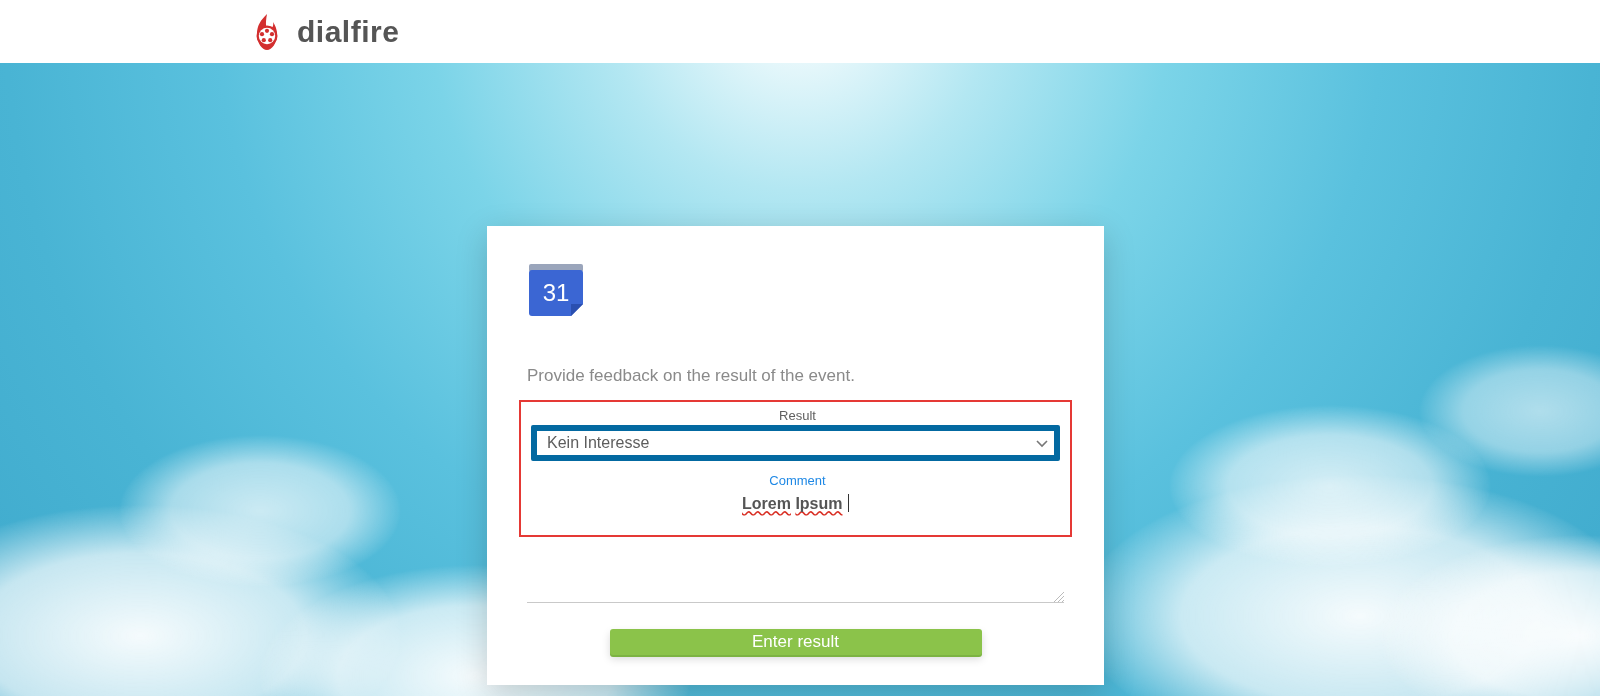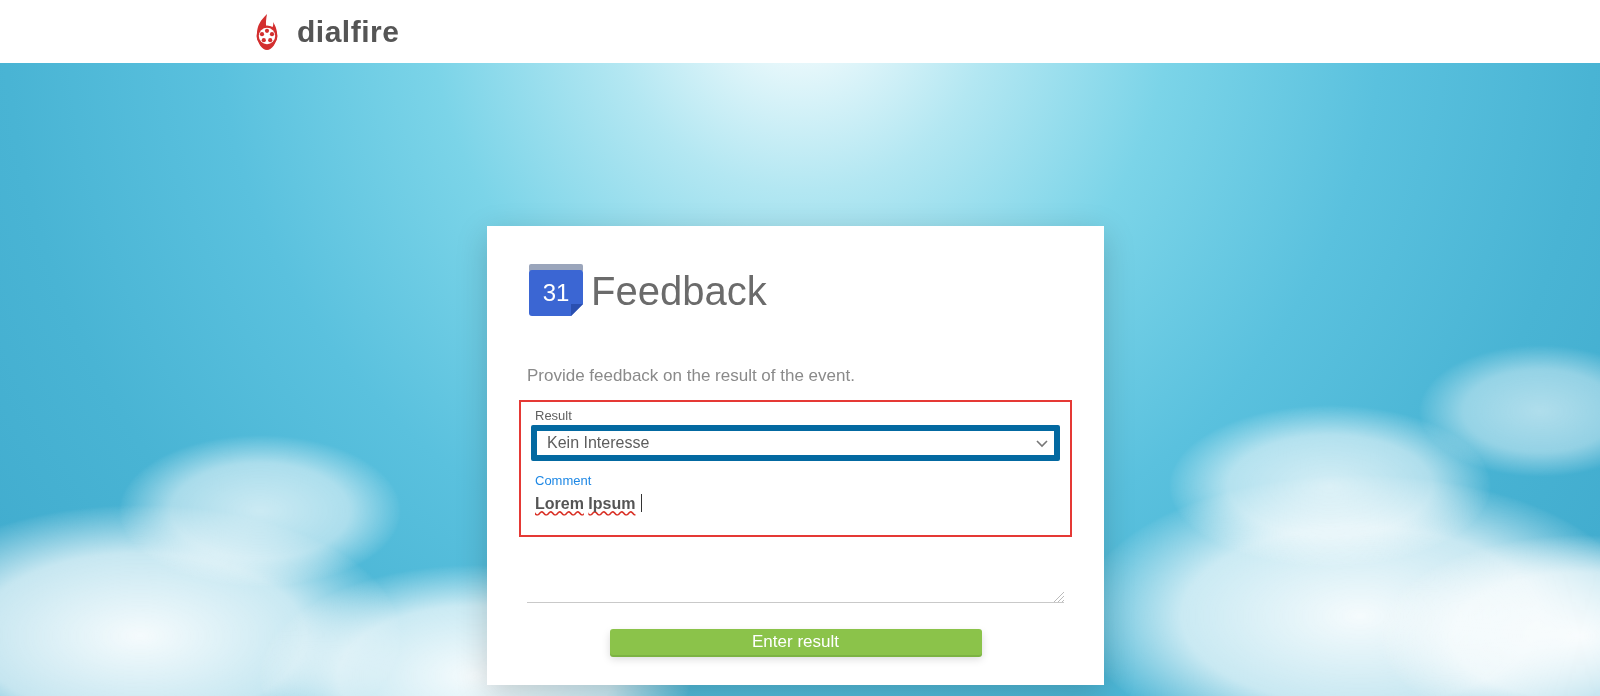--- a/index.html
+++ b/index.html
@@ -56,42 +56,42 @@
       left: 487px;
       top: 163px;        
       width: 617px;
       background: #ffffff;
       box-shadow: 0 8px 30px rgba(0,0,0,0.18);
       padding: 34px 40px 30px 40px;
     }
     .card-header {
       display: flex;
       align-items: center;
-      gap: 6px;
+      gap: 26px;
       margin-bottom: 44px;
     }
     .card-title {
       font-size: 40px;
       font-weight: 300;
       color: #6b6b6b;
     }
     .card-desc {
       font-size: 17px;
       color: #8a8a8a;
       margin-bottom: 14px;
     }
 
     
     .highlight {
       border: 2px solid #e53935;
       padding: 6px 10px 10px 10px;
       margin: 0 -8px;
     }
 
-    .field { margin-bottom: 6px; }
+    .field { margin-bottom: 6px; text-align: center; }
     .field-label {
       font-size: 13px;
       color: #606060;
       padding-left: 4px;
     }
     .field-label.focused { color: #1e88e5; }
 
     .select-wrap {
       position: relative;
       margin-top: 2px;
@@ -197,21 +197,20 @@
         <svg width="58" height="58" viewBox="0 0 58 58">
           <rect x="2" y="4" width="54" height="8" rx="2" fill="#9aa5bb"></rect>
           <rect x="2" y="10" width="54" height="46" rx="3" fill="#3b66d3"></rect>
           <path d="M44 44 L56 44 L44 56 Z" fill="#2a4fb0"></path>
           <path d="M44 44 L56 44 L56 56 Z" fill="#ffffff" opacity="0"></path>
           <polygon points="44,56 56,44 56,56" fill="#ffffff"></polygon>
           <polygon points="44,56 56,44 44,44" fill="#2a4fb0"></polygon>
           <text x="29" y="41" text-anchor="middle" fill="#ffffff" font-family="Arial" font-size="24" font-weight="400">31</text>
         </svg>
       </span>
-      <h1 class="card-title">Feedback</h1>
     </div>
 
     <p class="card-desc">Provide feedback on the result of the event.</p>
 
     <div class="highlight">
 
       <div class="field">
         <div class="field-label">Result</div>
         <div class="select-wrap">
           <div class="select">

